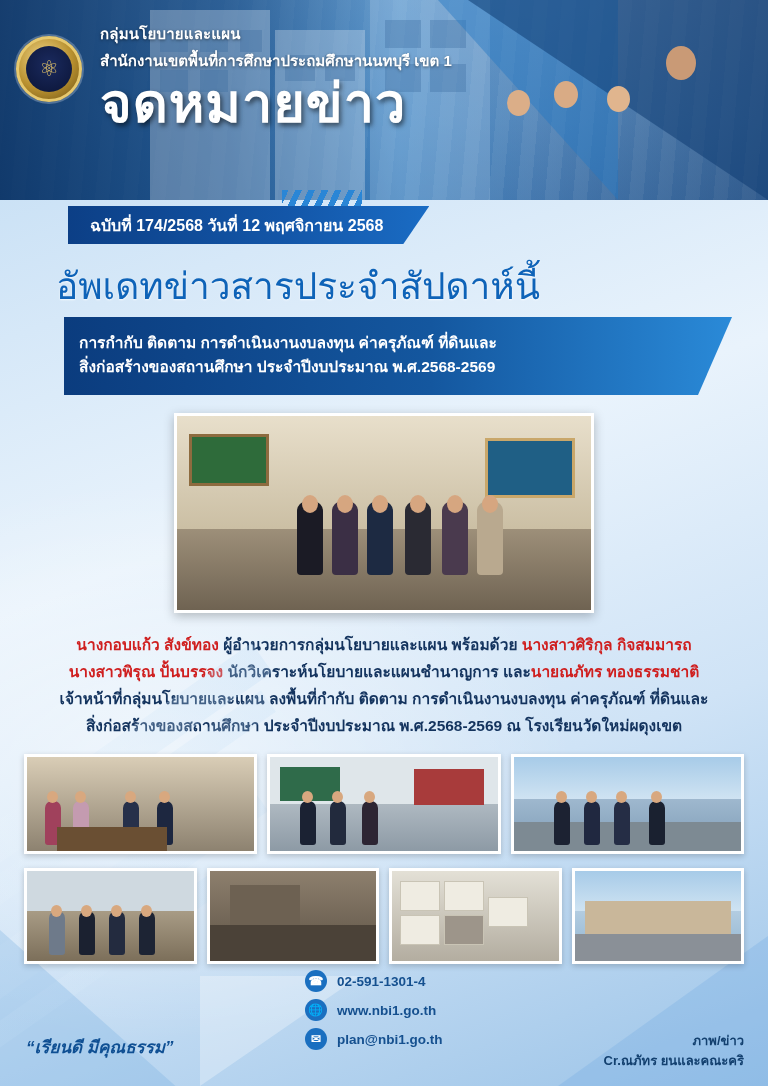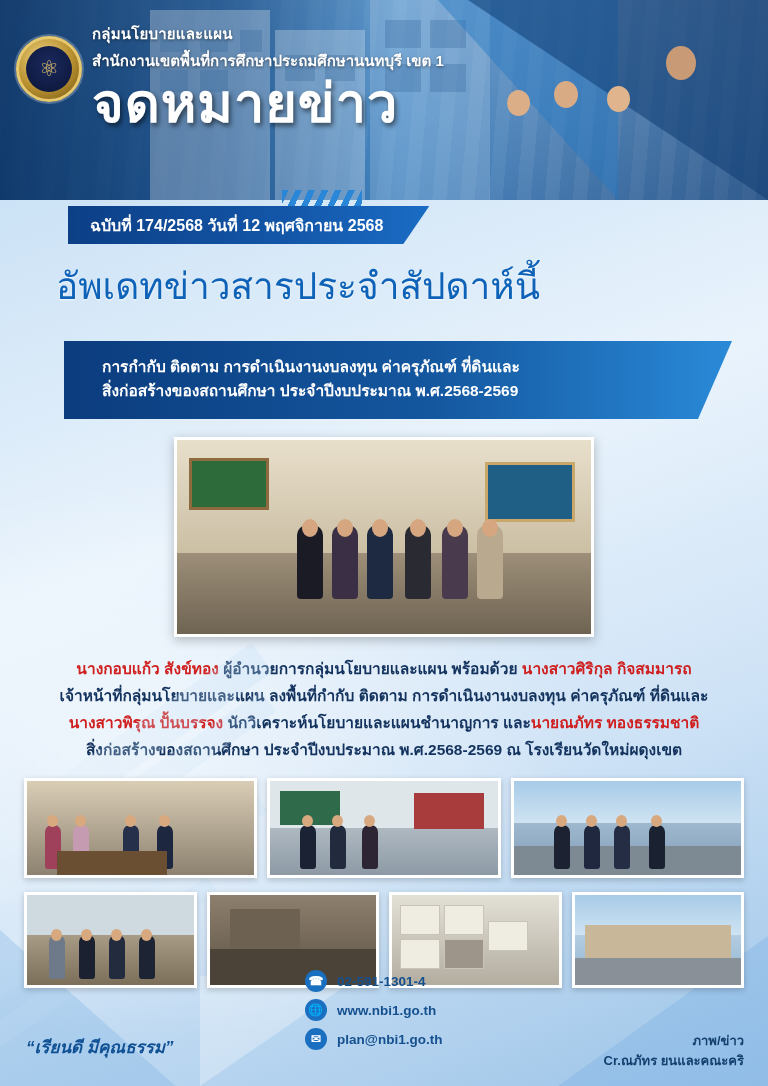--- a/index.html
+++ b/index.html
@@ -73,21 +73,21 @@
     border: 3px solid #e7c96f;
     box-shadow: 0 0 0 2px rgba(255,255,255,.25);
     display:flex; align-items:center; justify-content:center;
   }
   .emblem-inner {
     width: 46px; height:46px; border-radius:50%;
     background: radial-gradient(circle at 50% 40%, #1a2a5e, #0b1436);
     display:flex;align-items:center;justify-content:center;
     color:#e8c767; font-size:22px; line-height:1;
   }
-  .header-text { position:absolute; left:92px; top:22px; color:#fff; }
+  .header-text { position:absolute; left:100px; top:22px; color:#fff; }
   .head-line1 { font-size:15px; font-weight:bold; letter-spacing:.2px; text-shadow: 0 1px 3px rgba(0,0,0,.5); }
   .head-line2 { font-size:15px; font-weight:bold; margin-top:3px; text-shadow: 0 1px 3px rgba(0,0,0,.5); text-align: center; }
   .head-title {
     font-size:54px; font-weight:bold; line-height:1.05; margin-top:2px;
     color:#ffffff; text-shadow: 2px 3px 5px rgba(0,0,0,.55);
     letter-spacing:1px;
   }
   .p-man-head { position:absolute; right:72px; bottom:120px; width:30px; height:34px; border-radius:50%; background:#c99a76; }
   .p-w1 { right:170px; bottom:0; width:58px; height:110px; background: linear-gradient(180deg,#1c3e72,#12284c); }
   .p-w1-head { position:absolute; right:190px; bottom:92px; width:24px;height:27px;border-radius:50%; background:#d9ab85;}
@@ -112,24 +112,24 @@
   
   .sec-title {
     margin: 6px 0 0 56px;
     color:#0e63b8; font-size:37px; font-weight:normal;
     text-shadow: 0 1px 2px rgba(255,255,255,.8);
   }
 
   
   .highlight {
     position:relative;
-    margin: 26px 36px 0 64px;
+    margin: 2px 36px 0 64px;
     background: linear-gradient(90deg, #0b3c7e 0%, #14579f 55%, #2a8ad8 100%);
     color:#fff;
-    padding: 14px 34px 16px 38px;
+    padding: 14px 34px 16px 15px;
     font-size:15.5px; line-height:1.55; font-weight:bold;
     clip-path: polygon(0 0, 100% 0, calc(100% - 34px) 100%, 0 100%);
     box-shadow: 0 3px 8px rgba(0,0,0,.2);
   }
 
   
   .main-photo {
     margin: 18px auto 0 auto;
     width: 420px; height: 200px;
     border: 3px solid #ffffff;
@@ -275,24 +275,24 @@
     <div class="mp-person" style="left:265px;background:#4a3a4e;"></div>
       <div class="mp-head" style="left:270px;bottom:50%;"></div>
     <div class="mp-person" style="left:300px;background:#b9a98f;"></div>
       <div class="mp-head" style="left:305px;bottom:50%;"></div>
   </div>
 
   <div class="body-text">
     <div>
       <span class="name-red">นางกอบแก้ว สังข์ทอง</span><span> ผู้อำนวยการกลุ่มนโยบายและแผน  พร้อมด้วย </span><span class="name-red">นางสาวศิริกุล กิจสมมารถ</span>
     </div>
-    <div>เจ้าหน้าที่กลุ่มนโยบายและแผน  ลงพื้นที่กำกับ ติดตาม  การดำเนินงานงบลงทุน  ค่าครุภัณฑ์ ที่ดินและ</div>
     <div>
       <span class="name-red">นางสาวพิรุณ ปั้นบรรจง</span><span>  นักวิเคราะห์นโยบายและแผนชำนาญการ  และ</span><span class="name-red">นายณภัทร ทองธรรมชาติ</span>
     </div>
+    <div>เจ้าหน้าที่กลุ่มนโยบายและแผน  ลงพื้นที่กำกับ ติดตาม  การดำเนินงานงบลงทุน  ค่าครุภัณฑ์ ที่ดินและ</div>
     <div>สิ่งก่อสร้างของสถานศึกษา   ประจำปีงบประมาณ   พ.ศ.2568-2569   ณ  โรงเรียนวัดใหม่ผดุงเขต</div>
   </div>
 
   <div class="grid-row grid-row1">
     <div class="ph ph-a">
       <div class="fig" style="left:18px;background:#a0415c;"></div>
         <div class="fig-h" style="left:20px;bottom:48px;"></div>
       <div class="fig" style="left:46px;background:#c49bb0;"></div>
         <div class="fig-h" style="left:48px;bottom:48px;"></div>
       <div class="fig" style="left:96px;background:#26304a;"></div>

